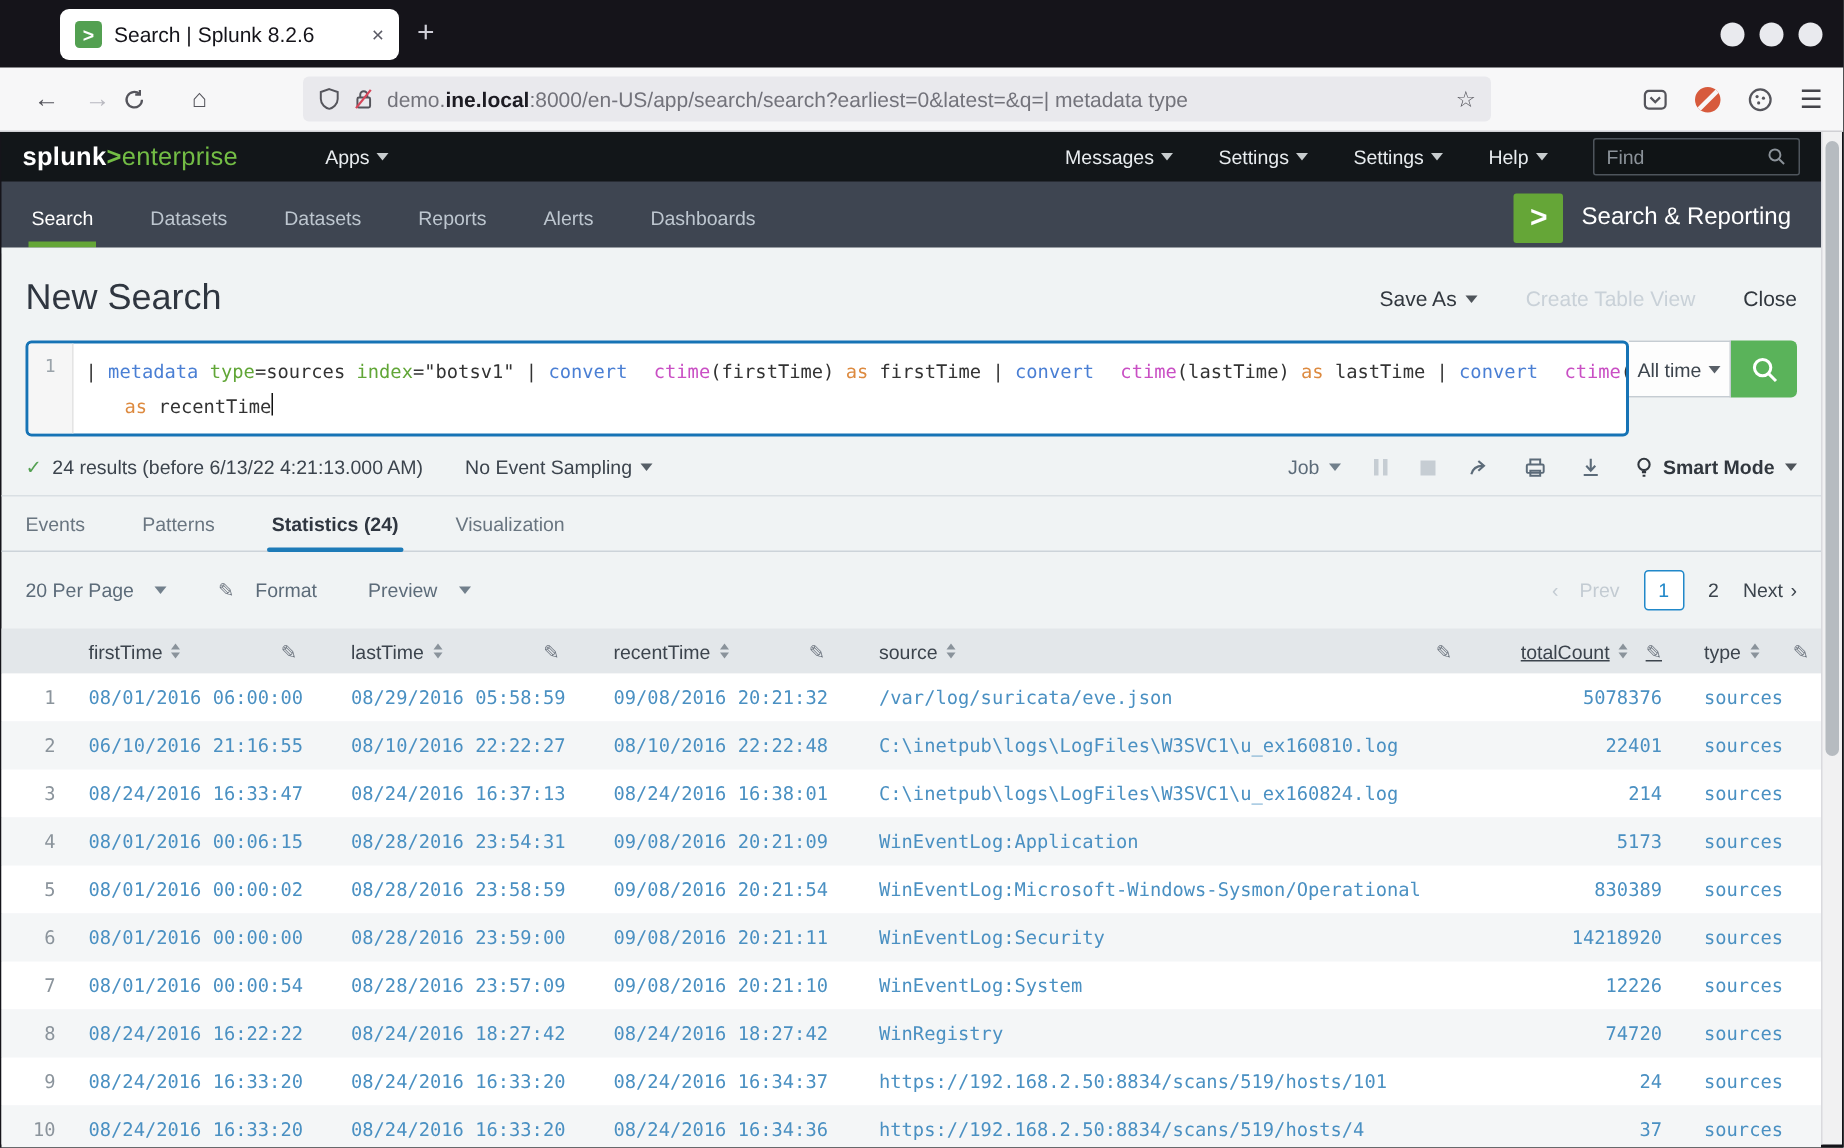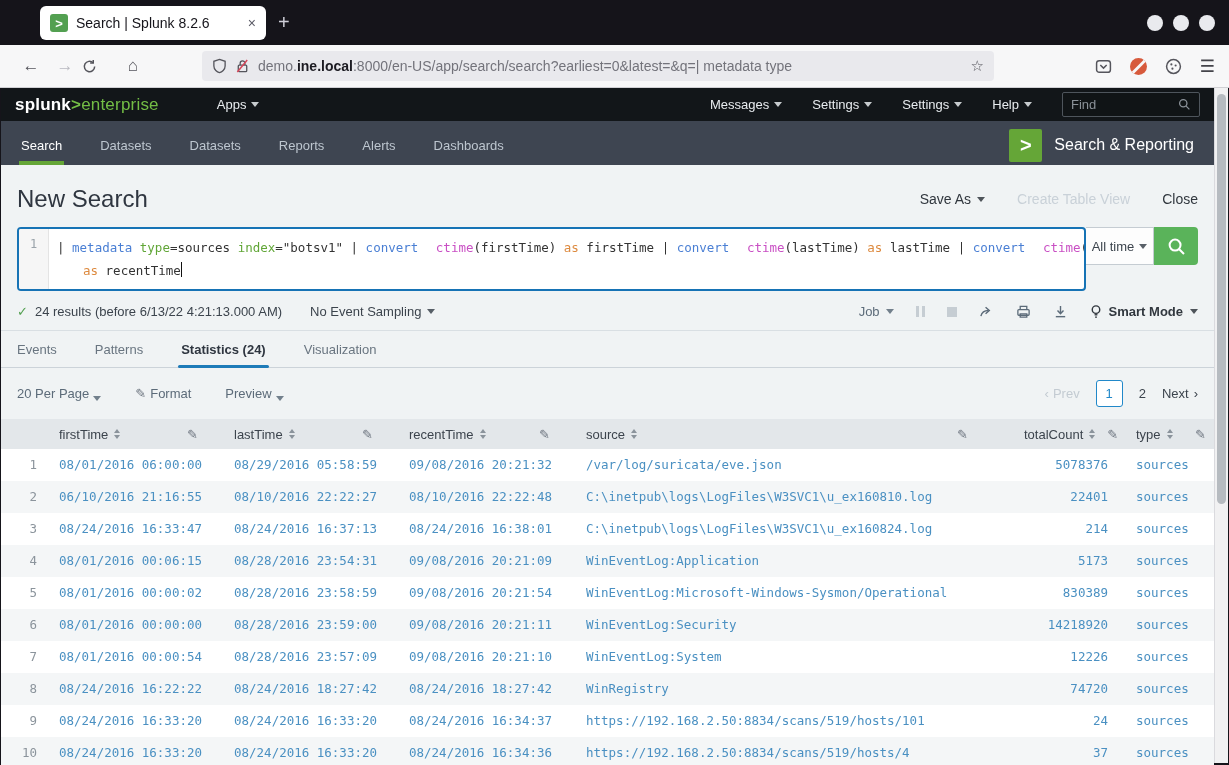--- a/index.html
+++ b/index.html
@@ -77,41 +77,41 @@
   .ic-stop { width:10px; height:10px; background:#c6cdd3; display:block; }
   .smartmode { display:flex; align-items:center; gap:7px; color:#31373e;font-weight:bold; }
 
   .tabs-row { display:flex; gap:38px; padding:0 16px; height:37px; border-bottom:1px solid #ccd3d9; }
   .rtab { position:relative; display:flex; align-items:center; font-size:13px; color:#697580; }
   .rtab.active { color:#2f3640; font-weight:bold; }
   .rtab.active:after { content:""; position:absolute; left:-3px; right:-3px; bottom:-1px; height:3px; background:#1e7bb8; border-radius:2px; }
 
   .toolbar-row { display:flex; align-items:center; padding:12px 16px; font-size:13px; color:#5c6b79; }
   .toolbar-left { display:flex; align-items:center; gap:34px; }
-  .tool-item { display:flex; align-items:flex-end; gap:4px; }
+  .tool-item { display:flex; align-items:center; gap:14px; }
   .pencil { font-size:13px; color:#6e7680; }
   .pager { margin-left:auto; display:flex; align-items:center; gap:16px; }
   .pager .prev { color:#c3cbd2; }
   .page-num { width:27px; height:27px; border:1px solid #2188c9; border-radius:3px; color:#2188c9; background:#fff; display:flex; align-items:center; justify-content:center; }
   .page-2, .pager .next { color:#3c444d; }
   .pager .next { display:flex; align-items:center; gap:5px; }
 
   
   .grid { display:grid; grid-template-columns:46px 175px 175px 177px minmax(0,1fr) 110px 92px; }
   .thead { background:#e3e7ea; height:30px; font-size:13px; color:#3c444d; }
   .th { display:flex; align-items:center; padding-left:12px; overflow:hidden; }
   .th .sort { display:flex; flex-direction:column; margin-left:6px; color:#8a939b; }
   .sort i { width:0; height:0; border-left:3.5px solid transparent; border-right:3.5px solid transparent; display:block; }
   .sort .up { border-bottom:4px solid currentColor; margin-bottom:2px; }
   .sort .dn { border-top:4px solid currentColor; }
   .th .sp { flex:1; }
   .th-num { padding:0; }
   .th-first .pencil, .th-last .pencil, .th-recent .pencil { margin-right:24px; }
   .th-source .pencil { margin-right:44px; }
-  .th-count { padding-right:14px; }
+  .th-count { justify-content:flex-end; padding-right:14px;text-decoration:underline; }
   .th-count .pencil { margin-left:12px; }
   .th-type { padding-left:14px; }
   .th-type .pencil { margin-right:8px; }
 
   .trow { height:32px; line-height:32px; font-family:"DejaVu Sans Mono", monospace; font-size:12.5px; background:#fff; }
   .trow:nth-child(even) { background:#f4f6f7; }
   .c { overflow:hidden; white-space:nowrap; }
   .c-num { text-align:right; padding-right:10px; color:#8b949c; }
   .c-time, .c-source { padding-left:12px; color:#4a90c2; }
   .c-count { text-align:right; padding-right:14px; color:#4a90c2; }

